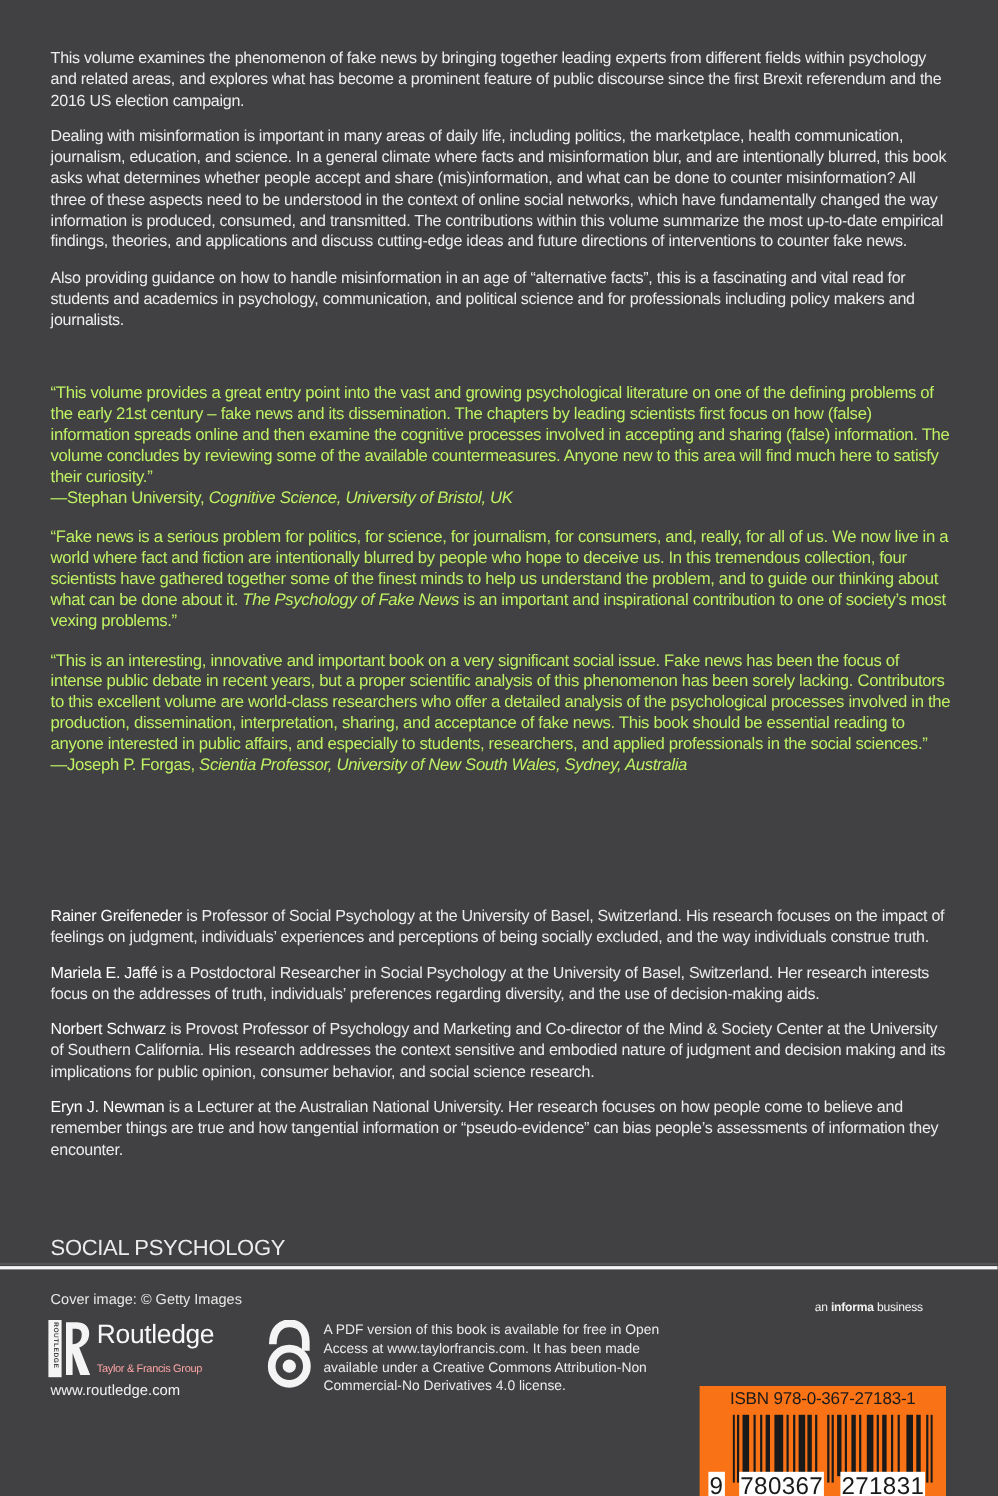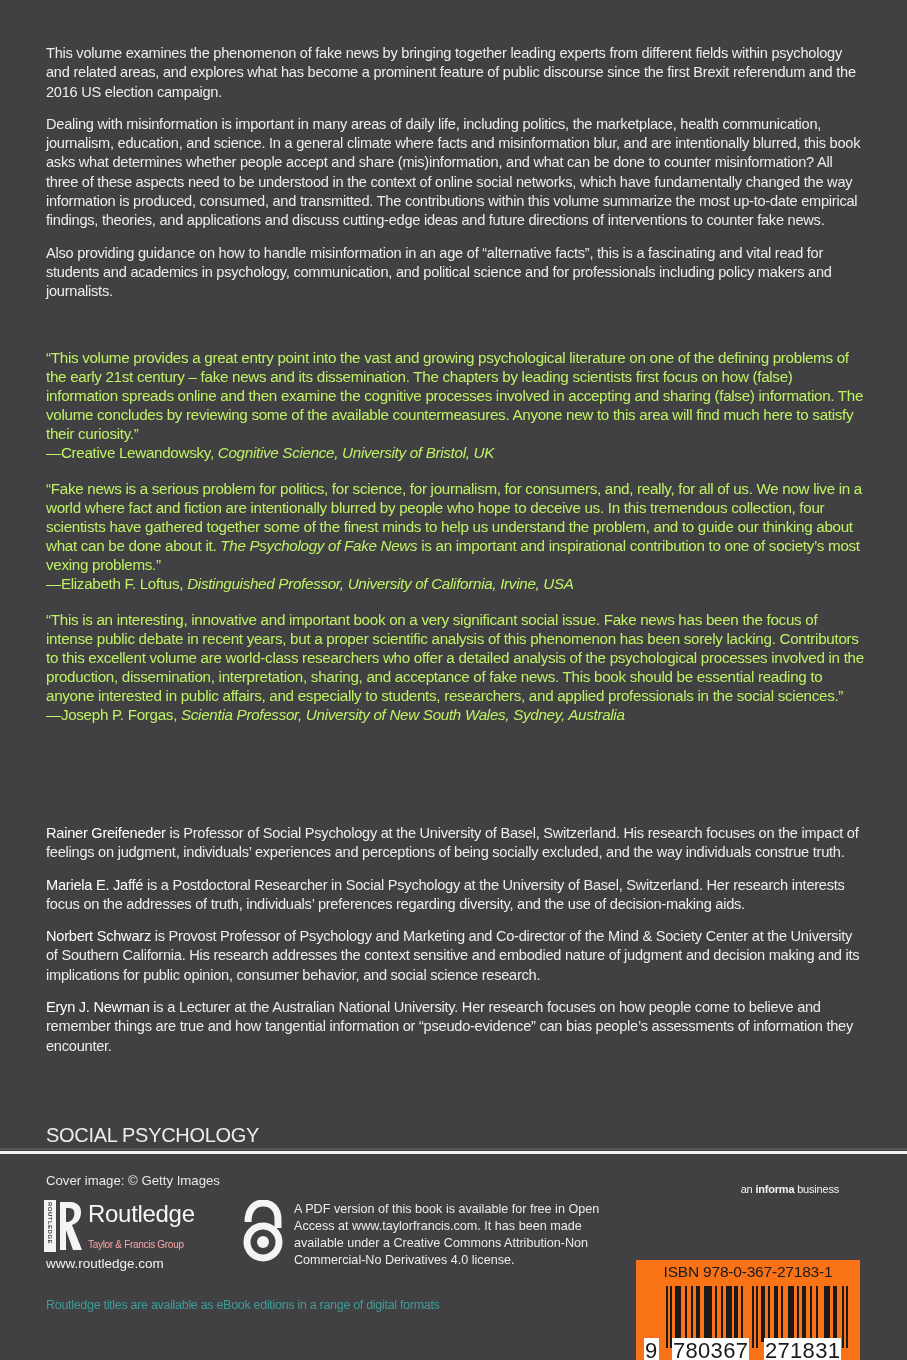--- a/index.html
+++ b/index.html
@@ -55,25 +55,24 @@
 
   <section class="content blurb">
     <p>This volume examines the phenomenon of fake news by bringing together leading experts from different fields within psychology and related areas, and explores what has become a prominent feature of public discourse since the first Brexit referendum and the 2016 US election campaign.</p>
     <p>Dealing with misinformation is important in many areas of daily life, including politics, the marketplace, health communication, journalism, education, and science. In a general climate where facts and misinformation blur, and are intentionally blurred, this book asks what determines whether people accept and share (mis)information, and what can be done to counter misinformation? All three of these aspects need to be understood in the context of online social networks, which have fundamentally changed the way information is produced, consumed, and transmitted. The contributions within this volume summarize the most up-to-date empirical findings, theories, and applications and discuss cutting-edge ideas and future directions of interventions to counter fake news.</p>
     <p>Also providing guidance on how to handle misinformation in an age of “alternative facts”, this is a fascinating and vital read for students and academics in psychology, communication, and political science and for professionals including policy makers and journalists.</p>
   </section>
 
   <section class="content quotes">
     <div class="quote">
       <span>“This volume provides a great entry point into the vast and growing psychological literature on one of the defining problems of the early 21st century – fake news and its dissemination. The chapters by leading scientists first focus on how (false) information spreads online and then examine the cognitive processes involved in accepting and sharing (false) information. The volume concludes by reviewing some of the available countermeasures. Anyone new to this area will find much here to satisfy their curiosity.”</span>
-      <span class="attrib"><span>—Creative Lewandowsky, </span><i>Cognitive Science, University of Bristol, UK</i></span>
+      <span class="attrib"><span>—Stephan University, </span><i>Cognitive Science, University of Bristol, UK</i></span>
     </div>
     <div class="quote">
       <span>“Fake news is a serious problem for politics, for science, for journalism, for consumers, and, really, for all of us. We now live in a world where fact and fiction are intentionally blurred by people who hope to deceive us. In this tremendous collection, four scientists have gathered together some of the finest minds to help us understand the problem, and to guide our thinking about what can be done about it. </span><i>The Psychology of Fake News</i><span> is an important and inspirational contribution to one of society’s most vexing problems.”</span>
-      <span class="attrib"><span>—Elizabeth F. Loftus, </span><i>Distinguished Professor, University of California, Irvine, USA</i></span>
     </div>
     <div class="quote">
       <span>“This is an interesting, innovative and important book on a very significant social issue. Fake news has been the focus of intense public debate in recent years, but a proper scientific analysis of this phenomenon has been sorely lacking. Contributors to this excellent volume are world-class researchers who offer a detailed analysis of the psychological processes involved in the production, dissemination, interpretation, sharing, and acceptance of fake news. This book should be essential reading to anyone interested in public affairs, and especially to students, researchers, and applied professionals in the social sciences.”</span>
       <span class="attrib"><span>—Joseph P. Forgas, </span><i>Scientia Professor, University of New South Wales, Sydney, Australia</i></span>
     </div>
   </section>
 
   <section class="content bios">
     <p class="bio"><b>Rainer Greifeneder</b><span> is Professor of Social Psychology at the University of Basel, Switzerland. His research focuses on the impact of feelings on judgment, individuals’ experiences and perceptions of being socially excluded, and the way individuals construe truth.</span></p>
     <p class="bio"><b>Mariela E. Jaffé</b><span> is a Postdoctoral Researcher in Social Psychology at the University of Basel, Switzerland. Her research interests focus on the addresses of truth, individuals’ preferences regarding diversity, and the use of decision-making aids.</span></p>
@@ -144,14 +143,13 @@
         <rect x="180" y="0" width="2" height="62"></rect>
       </g>
     </svg>
     <div class="digits">
       <span style="left:0px;">9</span>
       <span style="left:28px;">780367</span>
       <span style="left:120px;text-decoration:underline;">271831</span>
     </div>
   </div>
 
-  <div class="ebook">Routledge titles are available as eBook editions in a range of digital formats</div>
 </div>
 
 </body></html>

